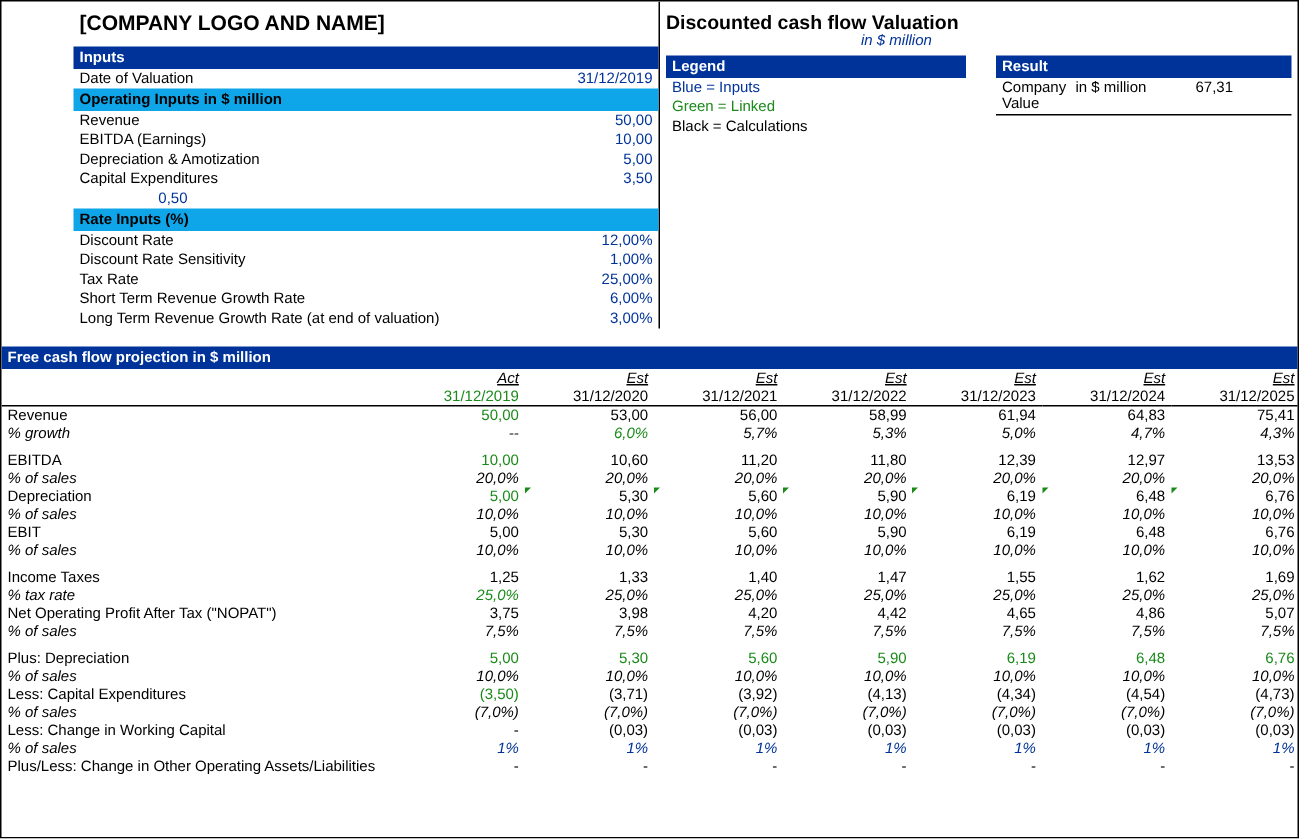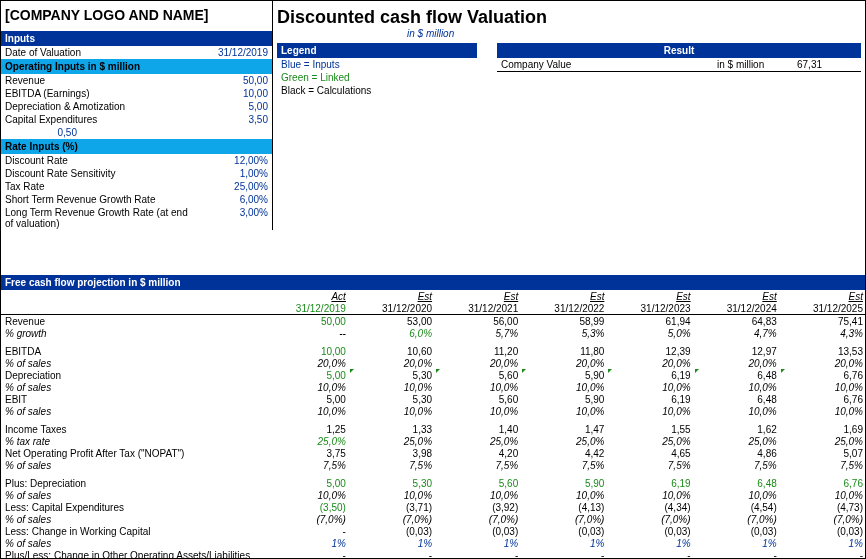--- a/index.html
+++ b/index.html
@@ -1,41 +1,41 @@
 <!DOCTYPE html>
 <html><head>
 <meta charset="utf-8">
 <style>
   * { box-sizing: border-box; }
   body { margin: 0; font-family: Arial, sans-serif; font-size: 10px; color: #000; background: #fff; width: 866px; }
   .wrap { border: 1px solid #000; width: 866px; height: 559px; overflow: hidden; }
   .top { display: flex; }
-  .top-left { width: 272px; border-right: 1px solid #000; }
+  .top-left { width: 391px; border-right: 1px solid #000; margin-left: 48px; }
   .top-right { flex: 1; }
   .company { font-weight: bold; font-size: 14px; padding: 6px 4px 2px 4px; }
-  .title { font-weight: bold; font-size: 18px; padding: 6px 4px 0 4px; }
+  .title { font-weight: bold; font-size: 13px; padding: 6px 4px 0 4px; }
   .subtitle { color: #003399; font-style: italic; font-size: 10px; padding: 0 4px 4px 134px; }
   .section-head { background: #003399; color: #fff; font-weight: bold; padding: 2px 4px; font-size: 10px; }
   .subhead { background: #0ea5e9; font-weight: bold; padding: 2px 4px; font-size: 10px; }
   .row { display: flex; padding: 1px 4px; }
   .row .lbl { flex: 1; }
   .row .val { width: 72px; text-align: right; }
   .blue { color: #003399; }
   .green { color: #1a8a1a; }
   .legend-box { display: flex; gap: 20px; padding: 0 4px; }
   .legend-col { }
   .legend-head { display:inline-block; min-width:120px; }
   .result-block { flex:1; }
-  .result-head { background:#003399; color:#fff; font-weight:bold; padding:2px 4px;text-align:center; }
+  .result-head { background:#003399; color:#fff; font-weight:bold; padding:2px 4px; }
   .result-row { display:flex; padding:1px 4px; border-bottom:1px solid #000; }
   .result-row .lbl { flex:1; }
   .result-row .unit { width:80px; }
   .result-row .val { width:60px; }
   .ital { font-style: italic; }
-  .proj { width: 866px; margin-top: 33px; }
+  .proj { width: 866px; }
   .proj table { border-collapse: collapse; width: 100%; table-layout: fixed; }
   .proj td, .proj th { padding: 0.5px 4px; font-size: 10px; white-space: nowrap; }
   .proj .firstcol { width: 250px; text-align: left; }
   .proj .num { text-align: right; width: 82px; }
   .hdr-line td { border-bottom: 1px solid #000; }
   .under { text-decoration: underline; }
   .tri { position: relative; }
   .tri::before { content:''; position:absolute; top:0; left:0; border-top:4px solid #1a8a1a; border-right:4px solid transparent; }
   .spacer td { height: 6px; }
 </style>

